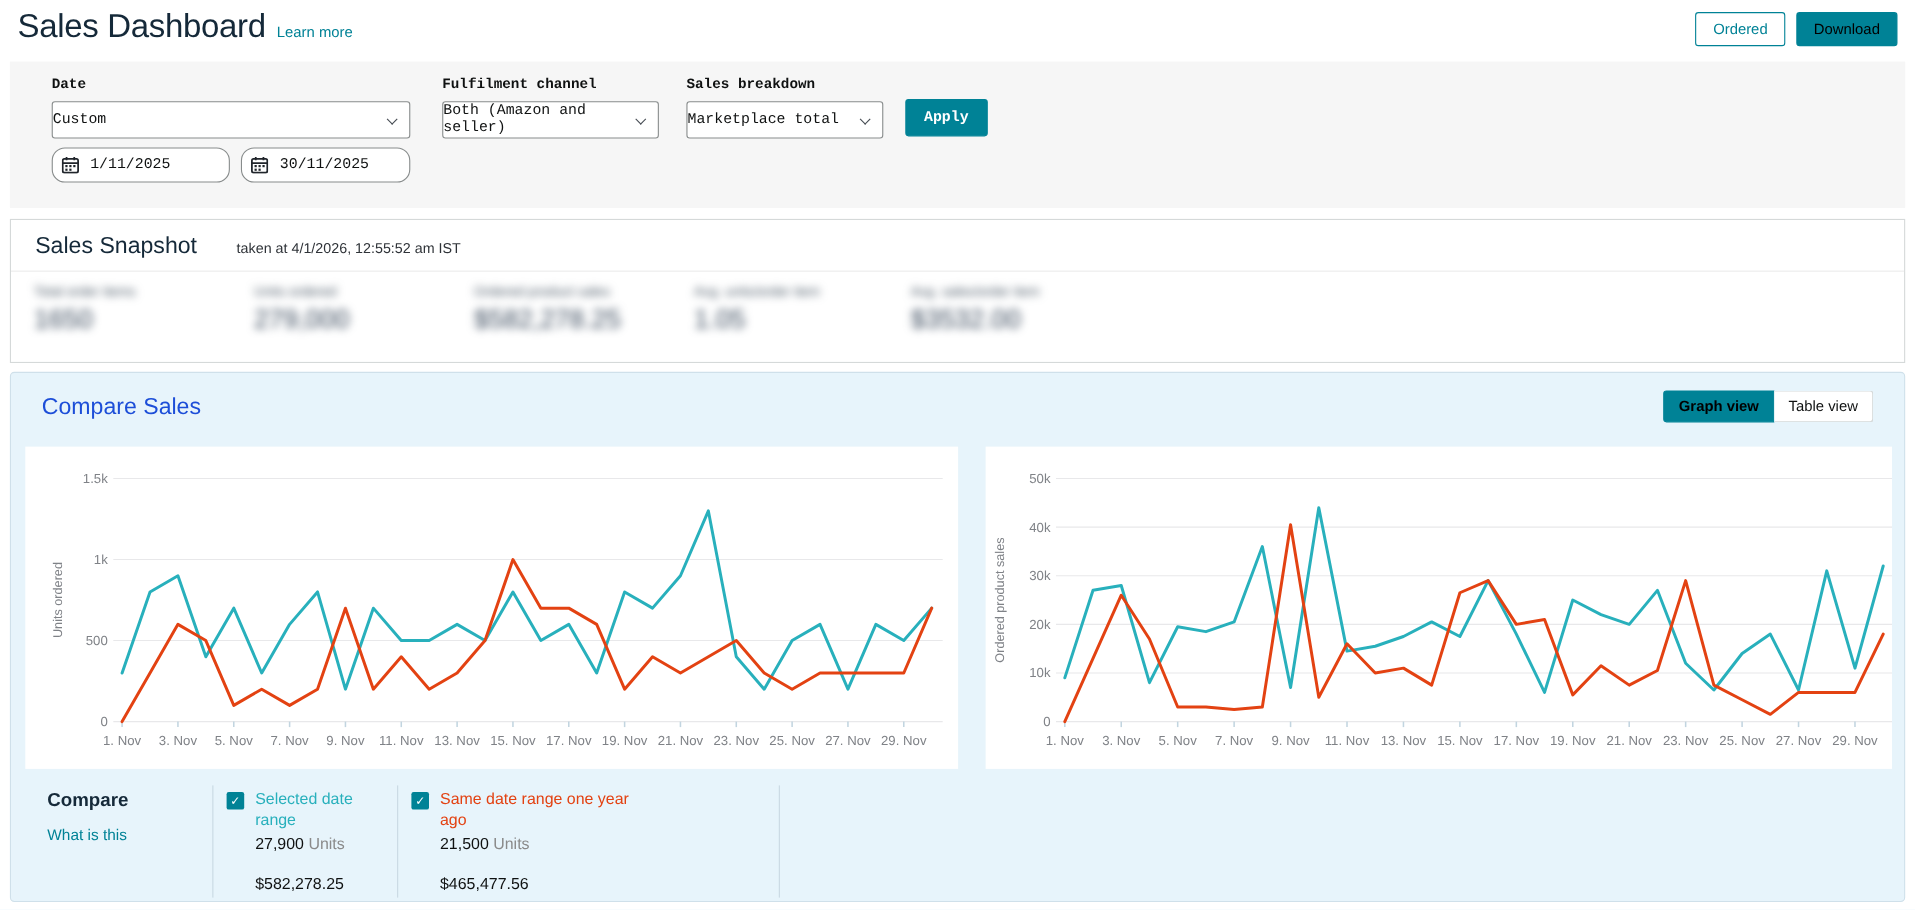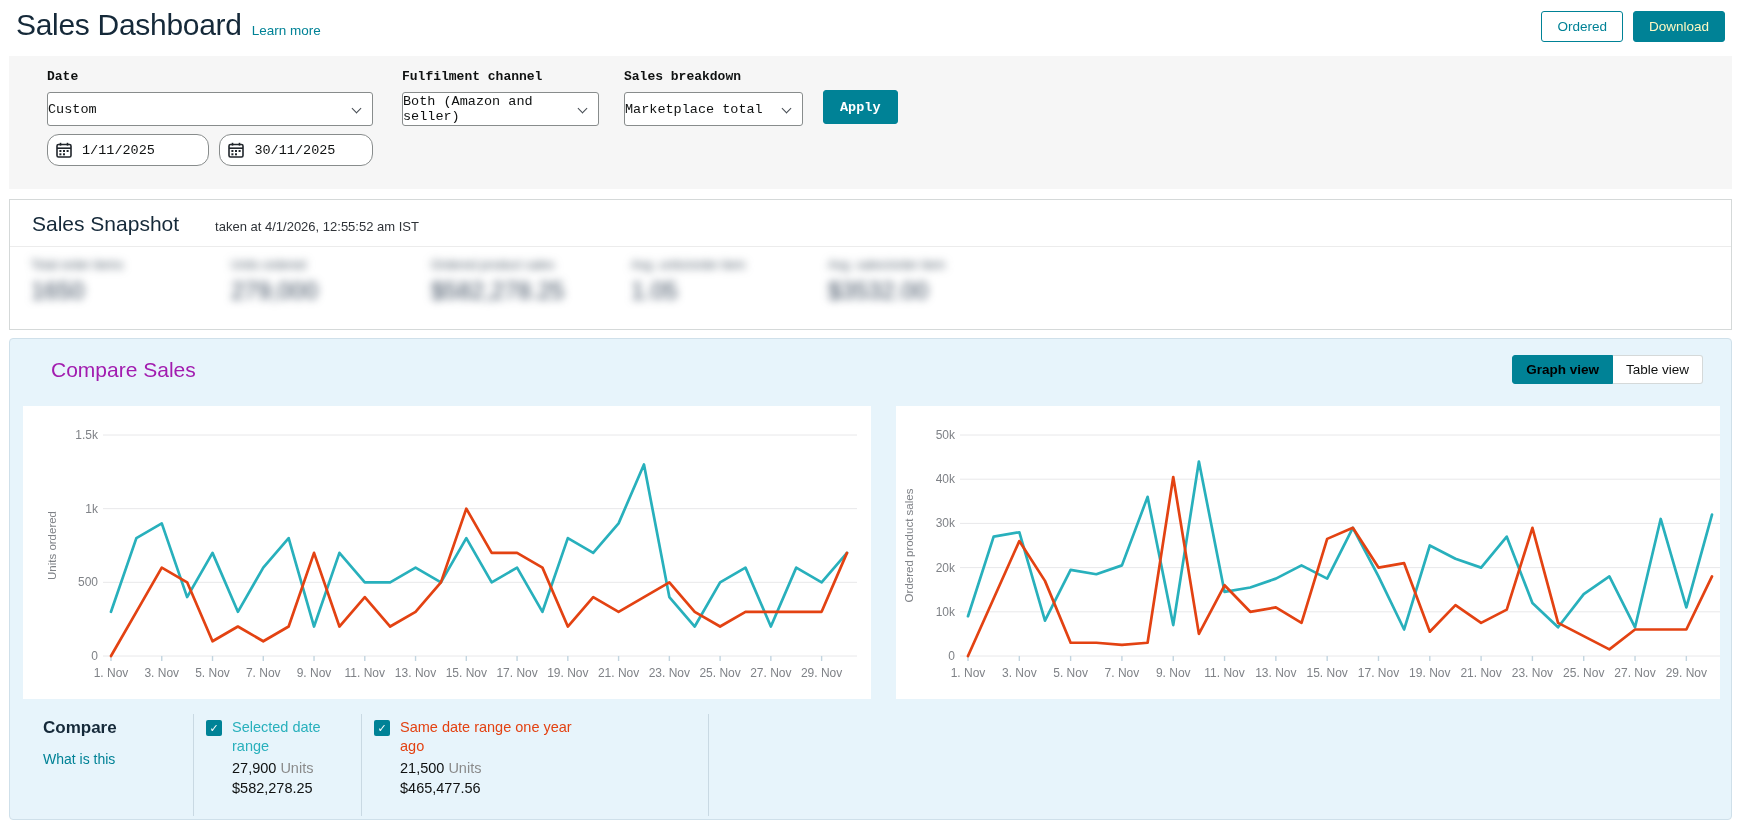--- a/index.html
+++ b/index.html
@@ -10,21 +10,21 @@
     background:#ffffff; color:#0f1111;
   }
   
   .header { display:flex; align-items:flex-start; padding:8px 16px 0 16px; height:52px; }
   .title-wrap { display:flex; align-items:baseline; gap:10px; }
   .page-title { font-size:30px; font-weight:400; color:#152939; letter-spacing:-0.3px; }
   .learn { color:#008296; font-size:13.5px; cursor:pointer; }
   .hdr-btns { margin-left:auto; display:flex; gap:10px; padding-top:3px; }
   .btn { font-size:13.5px; border-radius:3px; height:31px; padding:0 15px; display:flex; align-items:center; cursor:pointer; }
   .btn.outline { border:1px solid #008296; color:#008296; background:#fff; }
-  .btn.solid { background:#008296; color:#fef9c3; border:1px solid #008296; }
+  .btn.solid { background:#008296; color:#000000; border:1px solid #008296; }
   
   .filterbar { margin:4px 9px 0 9px; background:#f6f6f6; padding:13px 0 16px 38px; height:133px; }
   .frow { display:flex; align-items:flex-start;font-family:Liberation Mono, monospace; }
   .fgroup { display:flex; flex-direction:column; }
   .flabel { font-size:13px; font-weight:bold; color:#0f1111; margin-bottom:8px; }
   .select { position:relative; height:34px; background:#fff; border:1px solid #888c8c; border-radius:3px;
             display:flex; align-items:center; padding:0 26px 0 0; font-size:13.5px; cursor:pointer; }
   .chev { position:absolute; right:12px; top:12px; width:7px; height:7px;
           border-right:1.6px solid #454b52; border-bottom:1.6px solid #454b52; transform:rotate(45deg); }
   .dates-row { display:flex; gap:10px; margin-top:8px; }
@@ -39,40 +39,40 @@
   .snap-title { font-size:21px; color:#152939; }
   .taken { font-size:13px; color:#2f3338; margin-left:36px; }
   .metrics { display:flex; padding:11px 0 0 21px; filter:blur(4px); }
   .metric { width:200px; }
   .metric:nth-child(4), .metric:nth-child(5) { width:197px; }
   .metric-label { font-size:12.5px; color:#4a5866; }
   .metric-value { font-size:24px; color:#37475a; margin-top:5px; }
   
   .compare { margin:8px 9px 0 9px; background:#e7f4fb; border:1px solid #cfe0ea; border-radius:4px; height:482px; }
   .cmp-head { display:flex; align-items:center; padding:16px 28px 0 28px; }
-  .cmp-title { font-size:21px; color:#a21caf;margin-left:13px; }
+  .cmp-title { font-size:21px; color:#1d4ed8; }
   .toggle { margin-left:auto; display:flex; }
   .tbtn { height:29px; padding:0 13px; font-size:13.5px; display:flex; align-items:center; cursor:pointer; }
   .tbtn.active { background:#008296; color:#000000; border:1px solid #008296; border-radius:3px 0 0 3px; font-weight:bold; }
   .tbtn.inactive { background:#fff; color:#0f1111; border:1px solid #d5d9d9; border-left:none; border-radius:0 3px 3px 0; }
   .charts { display:flex; margin:22px 13px 0 13px; gap:25px; }
   .panel { background:#fff; }
   
   .legend { display:flex; margin-top:15px; padding-left:33px; height:102px; }
   .cmp-block { width:150px; padding-top:4px; }
   .cmp-h { font-size:17px; font-weight:bold; color:#152939; }
   .what { color:#008296; font-size:14px; margin-top:13px; cursor:pointer; }
   .leg-item { border-left:1px solid #c9d9e3; display:flex; padding:4px 0 0 12px; }
   .leg-div { border-left:1px solid #c9d9e3; }
   .cb { width:16px; height:16px; background:#008296; border-radius:2px; color:#fff; font-size:11px;
         display:flex; align-items:center; justify-content:center; margin:2px 10px 0 0; flex:none; cursor:pointer; }
   .leg-name { font-size:14.5px; line-height:1.3; }
   .leg-units { font-size:14.5px; color:#0f1111; margin-top:4px; }
   .leg-units .unit { color:#8a8a8a; }
-  .leg-sales { font-size:14.5px; margin-top:4px; }
+  .leg-sales { font-size:14.5px; margin-top:20px; }
   text { font-family:"Liberation Sans","DejaVu Sans",sans-serif; }
 </style>
 </head>
 <body>
 
 <div class="header">
   <div class="title-wrap">
     <span class="page-title">Sales Dashboard</span>
     <span class="learn">Learn more</span>
   </div>

